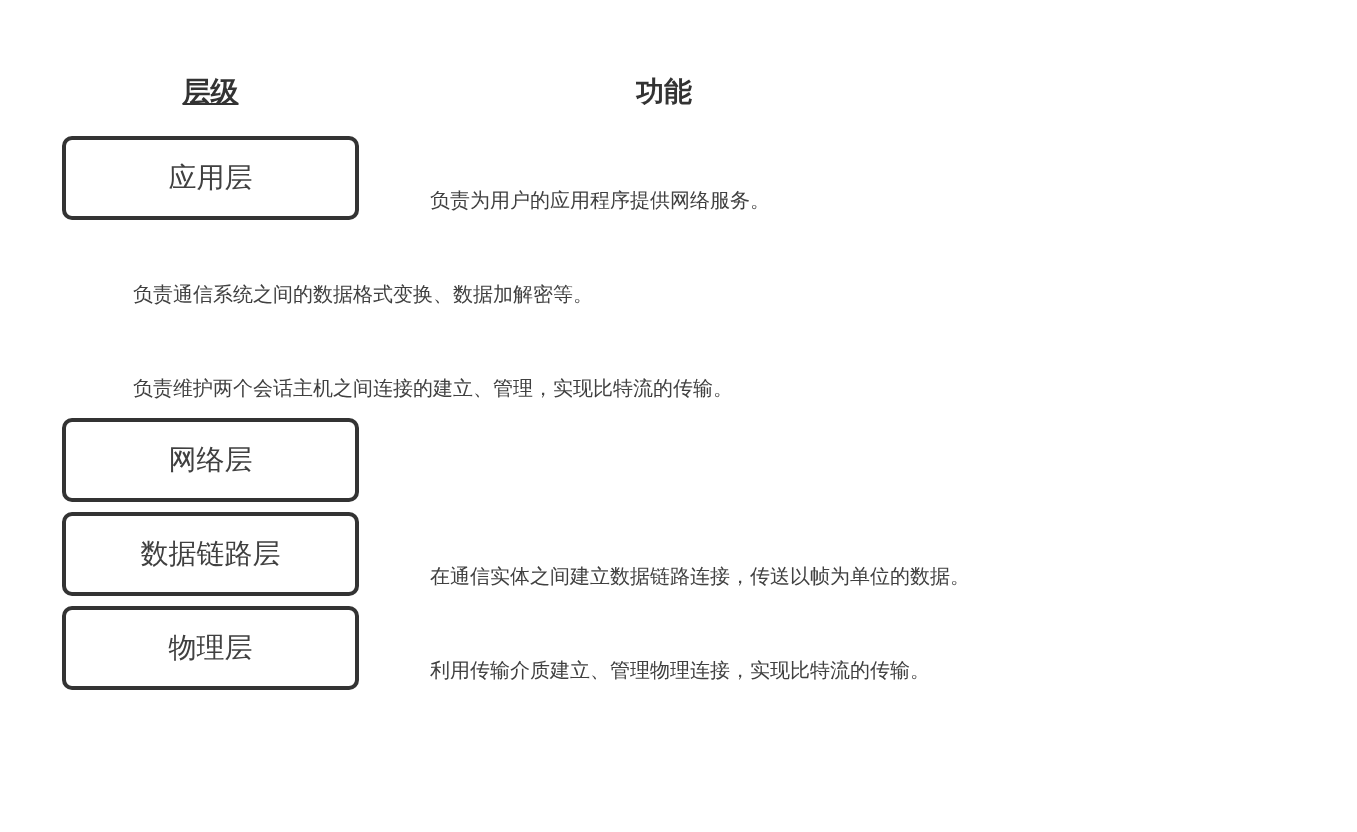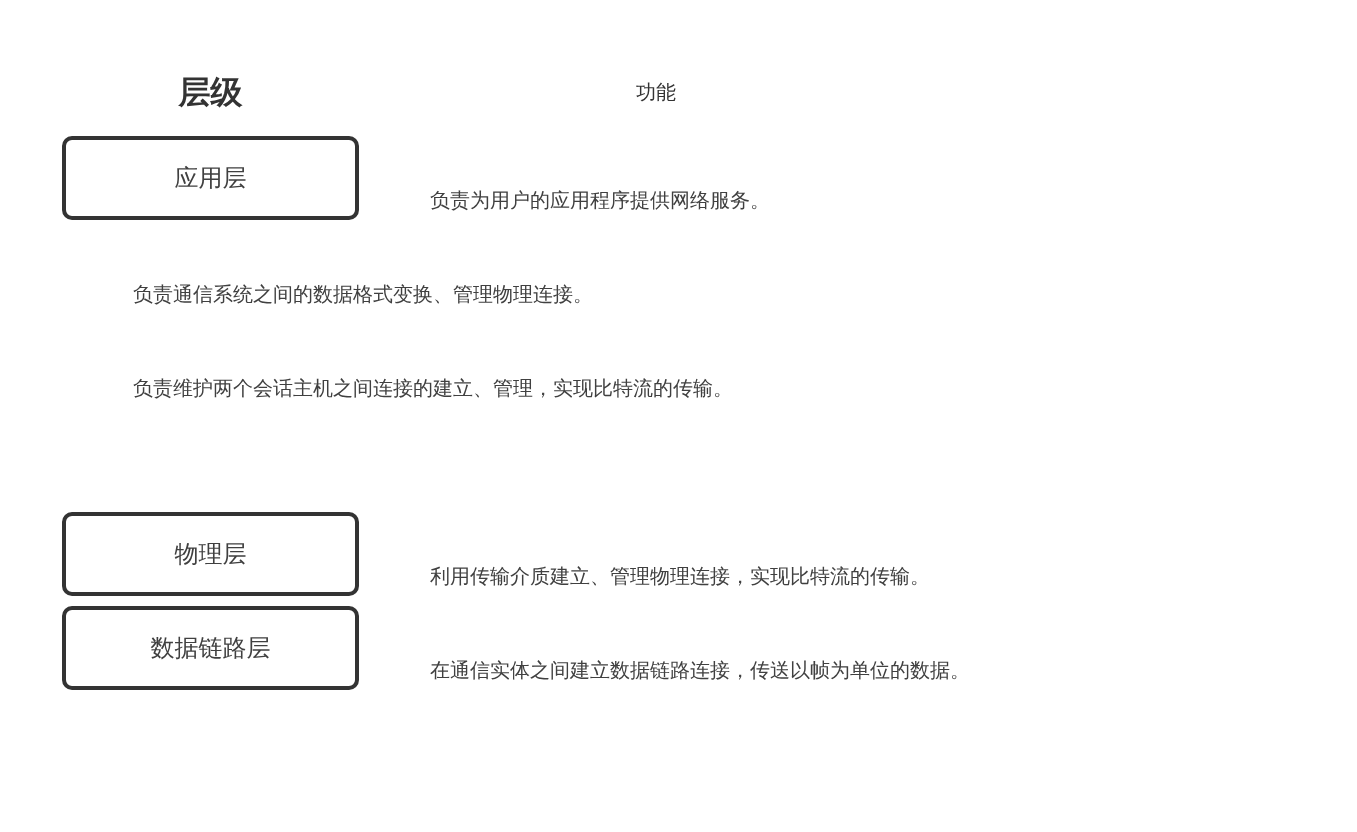--- a/index.html
+++ b/index.html
@@ -22,50 +22,51 @@
   }
   .header-row {
     display: flex;
     align-items: flex-start;
     height: 32px;
     margin-bottom: 28px;
   }
   .header-cell-left {
     width: 297px;
     text-align: center;
-    font-size: 32px;
+    font-size: 28px;
     font-weight: 700;
     color: var(--header-color);
     line-height: 32px;
+    text-decoration: underline;
   }
   .header-cell-right {
     margin-left: 277px;
-    font-size: 20px;
-    font-weight: 400;
+    font-size: 28px;
+    font-weight: 700;
     color: var(--header-color);
     line-height: 32px;
   }
   .layer-row {
     display: flex;
     align-items: center;
     height: 84px;
     margin-bottom: 10px;
   }
   .layer-box {
     width: 297px;
     height: 84px;
     border: 4px solid var(--border-color);
     border-radius: 10px;
     display: flex;
     align-items: center;
     justify-content: center;
     background: var(--bg);
   }
   .layer-name {
-    font-size: 24px;
+    font-size: 28px;
     color: var(--text-color);
     white-space: nowrap;
   }
   .layer-desc {
     margin-left: 71px;
     font-size: 20px;
     color: var(--text-color);
     white-space: nowrap;
     margin-top: 44px;
   }
@@ -80,38 +81,41 @@
   </div>
   <div id="rows">
   <div class="layer-row">
     <div class="layer-box">
       <span class="layer-name">应用层</span>
     </div>
     <div class="layer-desc">负责为用户的应用程序提供网络服务。</div>
   </div>
 
   <div class="layer-row">
-    <div class="layer-desc">负责通信系统之间的数据格式变换、管理物理连接。</div>
+    <div class="layer-desc">负责通信系统之间的数据格式变换、数据加解密等。</div>
   </div>
 
   <div class="layer-row">
     <div class="layer-desc">负责维护两个会话主机之间连接的建立、管理，实现比特流的传输。</div>
   </div>
 
 
   <div class="layer-row">
+    <div class="layer-box">
+      <span class="layer-name">网络层</span>
+    </div>
+  </div>
+
+  <div class="layer-row">
+    <div class="layer-box">
+      <span class="layer-name">数据链路层</span>
+    </div>
+    <div class="layer-desc">在通信实体之间建立数据链路连接，传送以帧为单位的数据。</div>
   </div>
 
   <div class="layer-row">
     <div class="layer-box">
       <span class="layer-name">物理层</span>
     </div>
     <div class="layer-desc">利用传输介质建立、管理物理连接，实现比特流的传输。</div>
   </div>
-
-  <div class="layer-row">
-    <div class="layer-box">
-      <span class="layer-name">数据链路层</span>
-    </div>
-    <div class="layer-desc">在通信实体之间建立数据链路连接，传送以帧为单位的数据。</div>
-  </div>
 </div>
 </div>
 
 </body></html>

